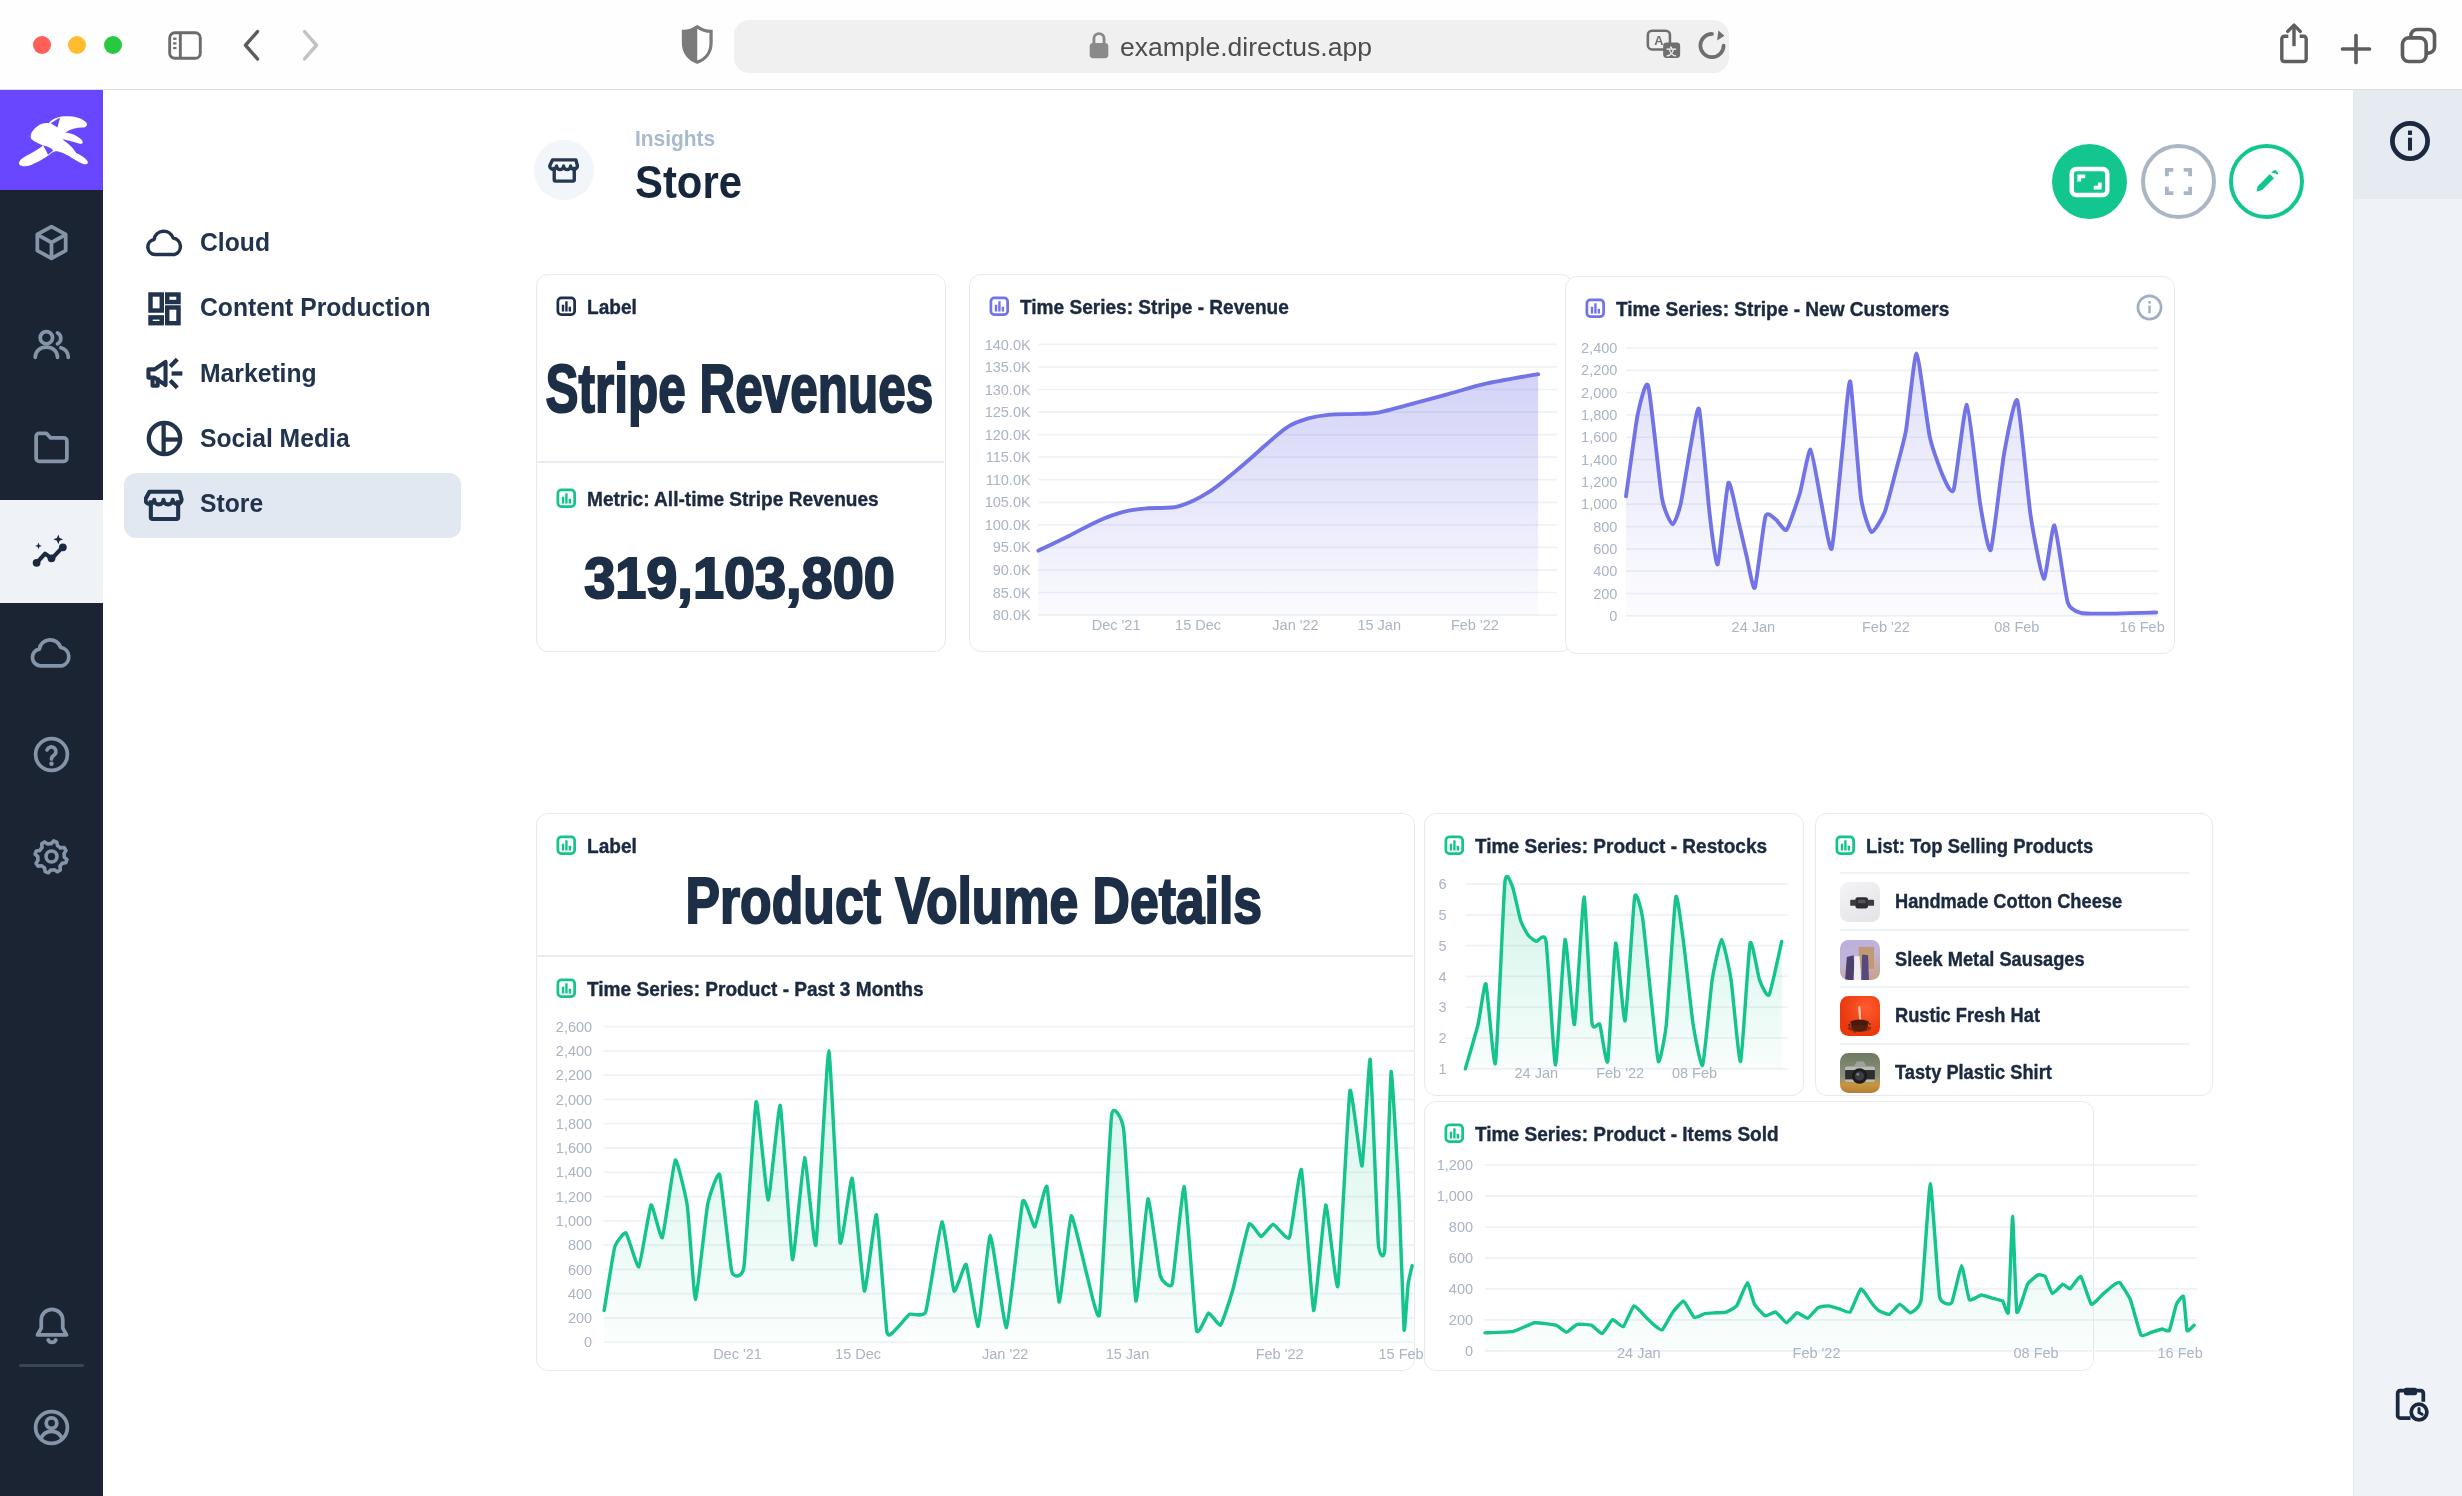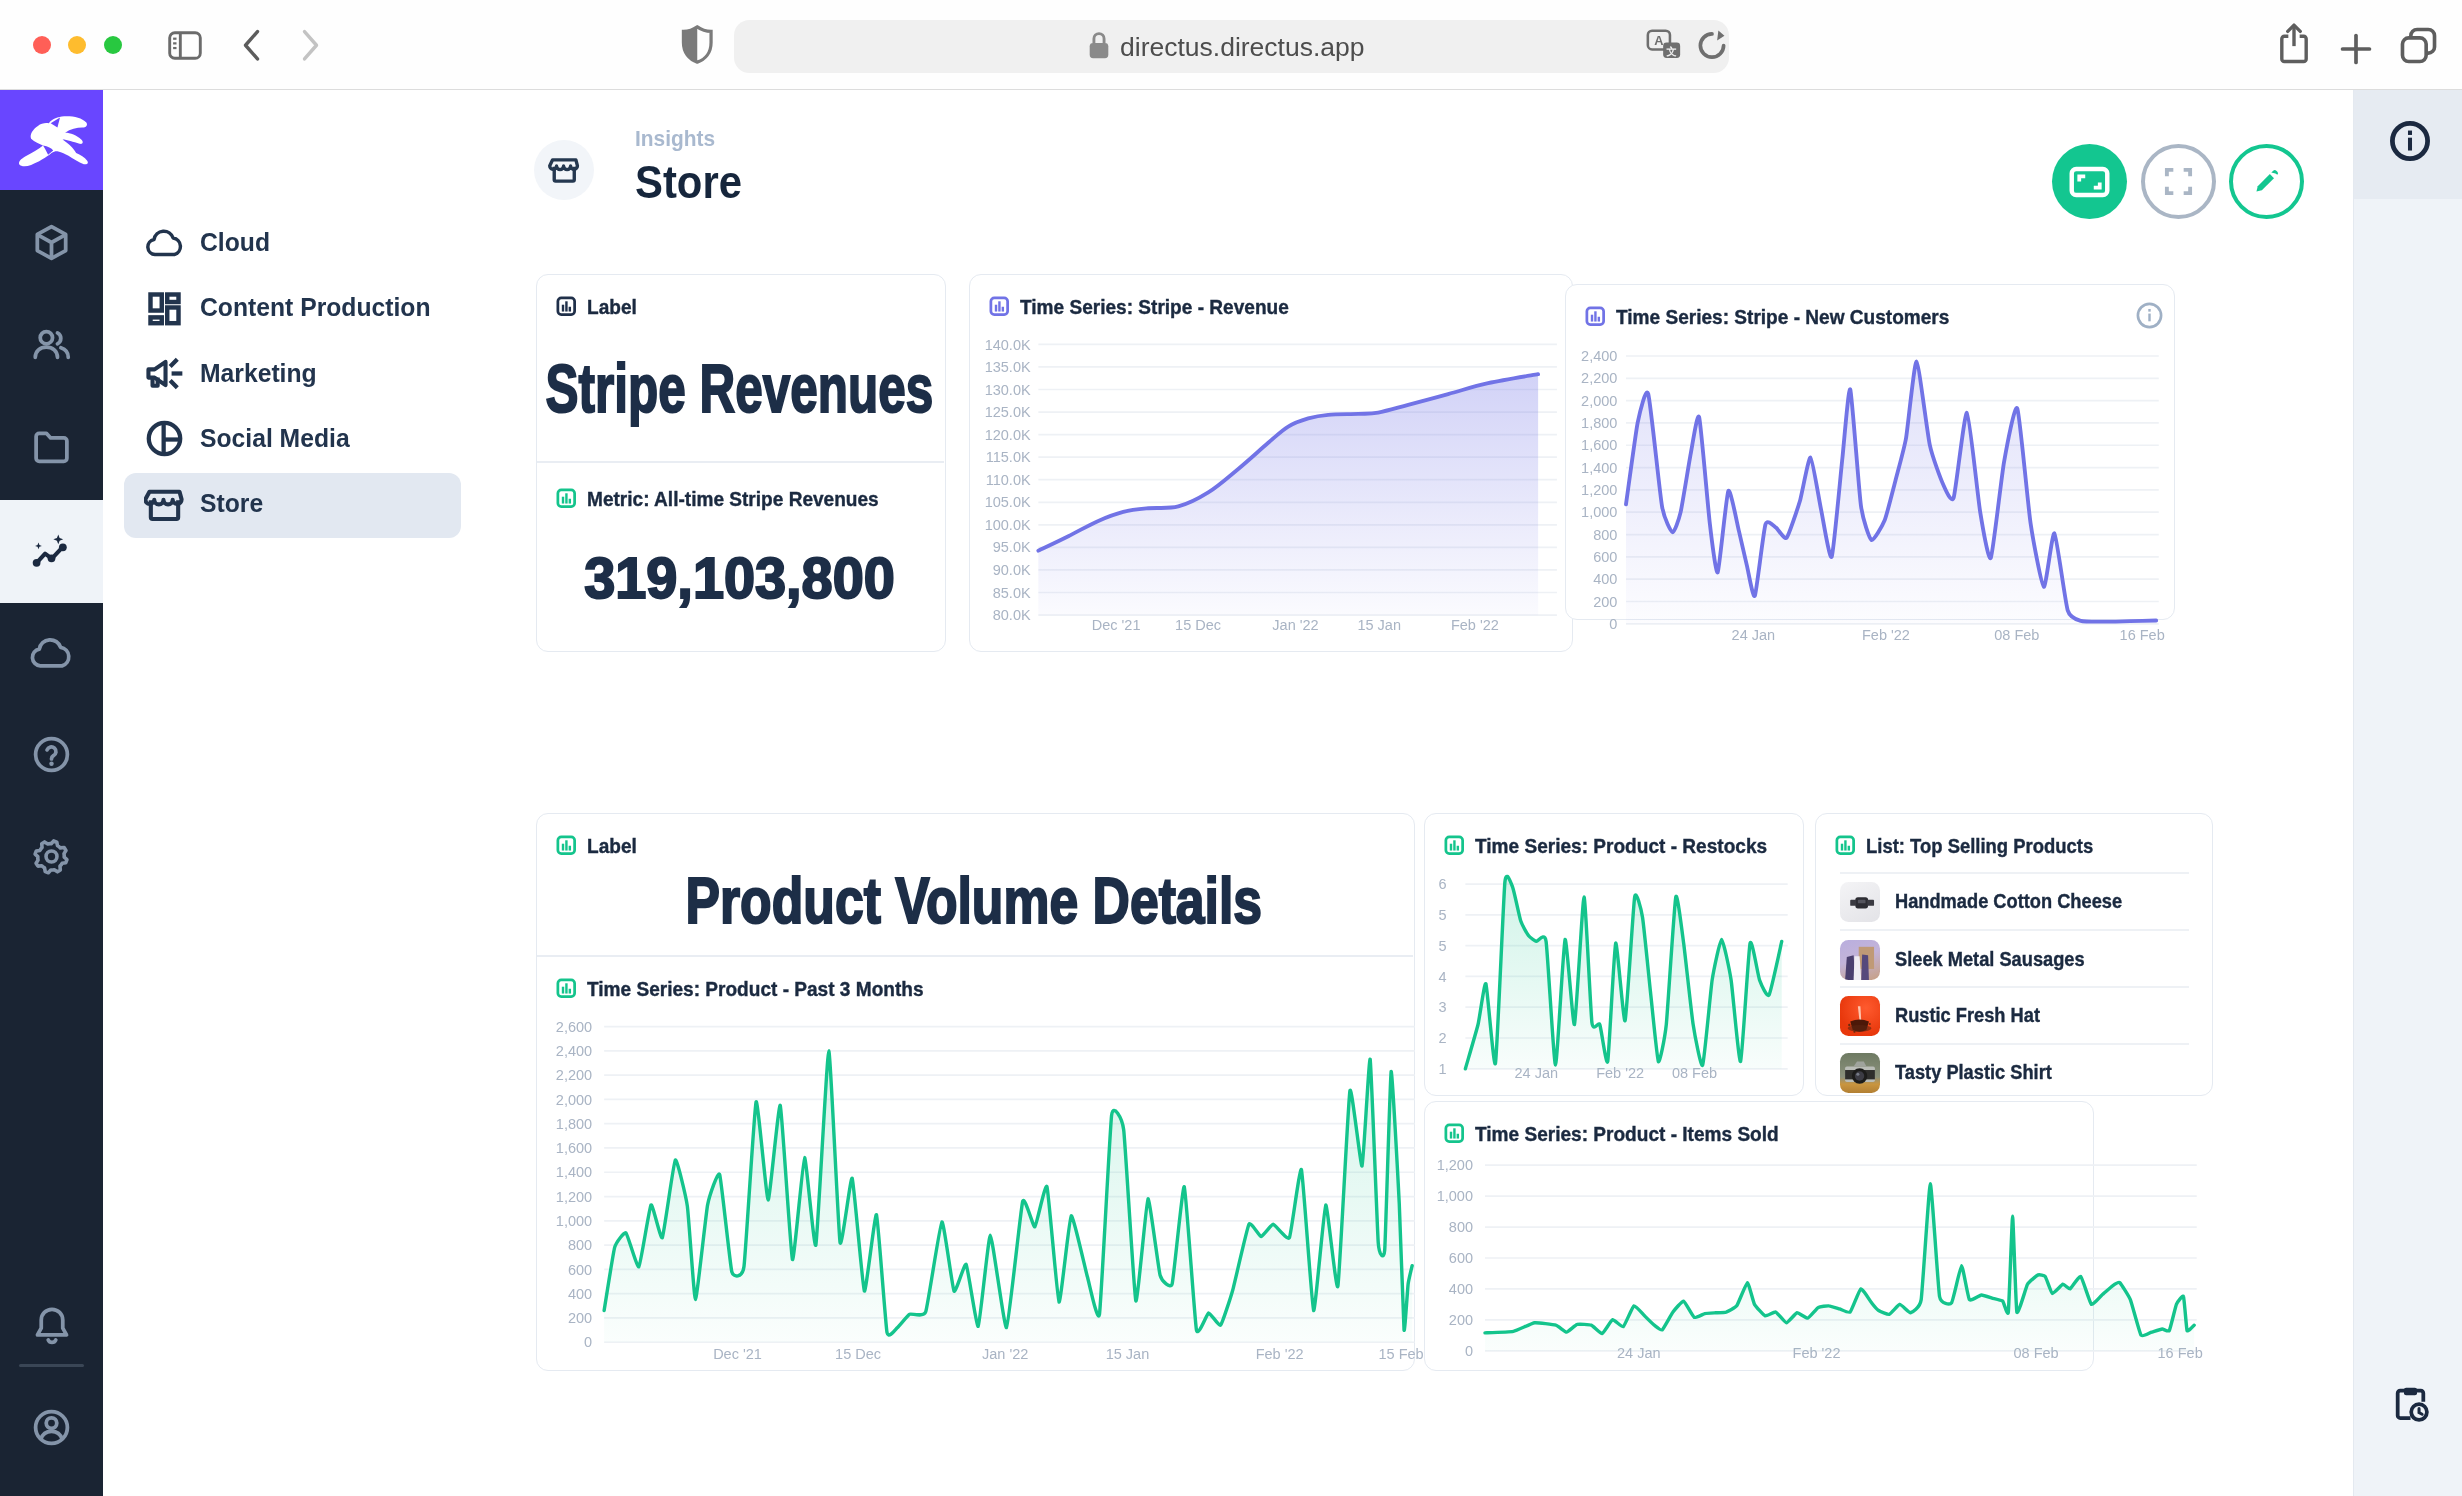--- a/index.html
+++ b/index.html
@@ -30,21 +30,21 @@
   </svg>
   <svg class="abs" style="left:681px;top:24px" width="32.5" height="41" viewBox="0 0 24 29">
     <path d="M12 1.5 C8.5 4 5 4.8 1.8 4.8 L1.8 13 C1.8 20.5 6 25.5 12 27.5 C18 25.5 22.2 20.5 22.2 13 L22.2 4.8 C19 4.8 15.5 4 12 1.5 Z" fill="none" stroke="#7b7b7b" stroke-width="2.4"></path>
     <path d="M12 1.5 C8.5 4 5 4.8 1.8 4.8 L1.8 13 C1.8 20.5 6 25.5 12 27.5 Z" fill="#7b7b7b"></path>
   </svg>
   <div class="abs" style="left:734px;top:19.7px;width:995px;height:53px;background:#f0f0f0;border-radius:15.4px;"></div>
   <svg class="abs" style="left:1088px;top:31px" width="22" height="29" viewBox="0 0 26 34">
     <rect x="2" y="14" width="22" height="18" rx="4" fill="#8a8a8a"></rect>
     <path d="M7 14 L7 9 a6 6 0 0 1 12 0 L19 14" fill="none" stroke="#8a8a8a" stroke-width="3.4"></path>
   </svg>
-  <div class="abs" style="left:1120px;top:32px;font-size:26.5px;color:#4d4d4d;">directus.directus.app</div>
+  <div class="abs" style="left:1120px;top:32px;font-size:26.5px;color:#4d4d4d;">example.directus.app</div>
   <svg class="abs" style="left:1646px;top:29px" width="36" height="34" viewBox="0 0 42 40">
     <rect x="2" y="2" width="26" height="22" rx="5" fill="none" stroke="#6f6f6f" stroke-width="3"></rect>
     <text x="15" y="19" text-anchor="middle" font-size="15" font-weight="bold" fill="#6f6f6f">A</text>
     <rect x="20" y="16" width="20" height="18" rx="4" fill="#6f6f6f"></rect>
     <text x="30" y="30" text-anchor="middle" font-size="12" font-weight="bold" fill="#f0f0f0">文</text>
   </svg>
   <svg class="abs" style="left:1695px;top:28px" width="34" height="36" viewBox="0 0 24 25">
     <path d="M12 4 a8.2 8.2 0 1 0 8.2 8.2" fill="none" stroke="#6f6f6f" stroke-width="2.6" stroke-linecap="round"></path>
     <path d="M16.5 1.5 L20.8 5.3 L15.6 8.6 Z" fill="#6f6f6f"></path>
   </svg>
@@ -274,21 +274,21 @@
         <text x="71" y="403.79999999999995" text-anchor="end" font-size="17" fill="#a9b4c4">80.0K</text>
         <text x="171" y="415" text-anchor="middle" font-size="17" fill="#a9b4c4">Dec '21</text>
         <text x="267" y="415" text-anchor="middle" font-size="17" fill="#a9b4c4">15 Dec</text>
         <text x="381" y="415" text-anchor="middle" font-size="17" fill="#a9b4c4">Jan '22</text>
         <text x="479" y="415" text-anchor="middle" font-size="17" fill="#a9b4c4">15 Jan</text>
         <text x="591" y="415" text-anchor="middle" font-size="17" fill="#a9b4c4">Feb '22</text>
 <path d="M80.0,322.4 C85.8,319.6 103.4,311.4 115.1,305.5 C126.8,299.7 139.5,292.3 150.2,287.6 C160.9,282.8 169.7,279.5 179.4,277.0 C189.2,274.5 198.0,273.8 208.7,272.8 C219.4,271.7 232.1,273.8 243.8,270.7 C255.5,267.6 267.2,261.6 278.9,254.3 C290.6,247.0 302.3,236.5 314.0,226.8 C325.7,217.1 339.4,204.5 349.1,196.2 C358.9,187.9 364.7,181.9 372.5,177.2 C380.3,172.4 388.1,169.9 395.9,167.6 C403.7,165.4 409.5,164.3 419.3,163.4 C429.0,162.5 444.7,162.8 454.4,162.4 C464.2,161.9 468.1,162.5 477.8,160.8 C487.6,159.0 499.2,155.4 512.9,151.8 C526.5,148.2 544.1,143.3 559.7,139.1 C575.3,134.9 589.0,130.3 606.5,126.4 C624.0,122.6 655.2,117.6 665.0,115.9 L665.0,398.0 L80.0,398.0 Z" fill="url(#gB)"></path>
 <path d="M80.0,322.4 C85.8,319.6 103.4,311.4 115.1,305.5 C126.8,299.7 139.5,292.3 150.2,287.6 C160.9,282.8 169.7,279.5 179.4,277.0 C189.2,274.5 198.0,273.8 208.7,272.8 C219.4,271.7 232.1,273.8 243.8,270.7 C255.5,267.6 267.2,261.6 278.9,254.3 C290.6,247.0 302.3,236.5 314.0,226.8 C325.7,217.1 339.4,204.5 349.1,196.2 C358.9,187.9 364.7,181.9 372.5,177.2 C380.3,172.4 388.1,169.9 395.9,167.6 C403.7,165.4 409.5,164.3 419.3,163.4 C429.0,162.5 444.7,162.8 454.4,162.4 C464.2,161.9 468.1,162.5 477.8,160.8 C487.6,159.0 499.2,155.4 512.9,151.8 C526.5,148.2 544.1,143.3 559.7,139.1 C575.3,134.9 589.0,130.3 606.5,126.4 C624.0,122.6 655.2,117.6 665.0,115.9" fill="none" stroke="#7173e6" stroke-width="4.5" stroke-linejoin="round" stroke-linecap="round"></path>
 </svg>
 </div>
-<div class="card" style="left:1565px;top:284px;width:610px;height:336px;">
+<div class="card" style="left:1565px;top:276px;width:610px;height:378px;">
 <svg width="20.5" height="20.5" viewBox="0 0 24 24" style="position:absolute;left:19px;top:20.5px">
 <rect x="2.2" y="2.2" width="19.6" height="19.6" rx="4" fill="none" stroke="#7173e6" stroke-width="3.2"></rect>
 <rect x="6.8" y="10.2" width="2.8" height="8" fill="#7173e6"></rect>
 <rect x="10.8" y="6.2" width="2.8" height="12" fill="#7173e6"></rect>
 <rect x="14.8" y="12.6" width="2.8" height="5.6" fill="#7173e6"></rect>
 </svg>
       <div style="position:absolute;left:50px;top:19.7px;font-size:20.5px;font-weight:700;color:#1b2a40;-webkit-text-stroke:0.4px #1b2a40;white-space:nowrap;transform:scaleX(0.93);transform-origin:left center;">Time Series: Stripe - New Customers</div>
 <svg class="abs" style="left:569px;top:16.2px" width="29" height="29" viewBox="0 0 24 24">
   <circle cx="12" cy="12" r="9.6" fill="none" stroke="#9fb0c5" stroke-width="2.2"></circle>
   <rect x="11" y="10.4" width="2" height="6.4" fill="#9fb0c5"></rect>

